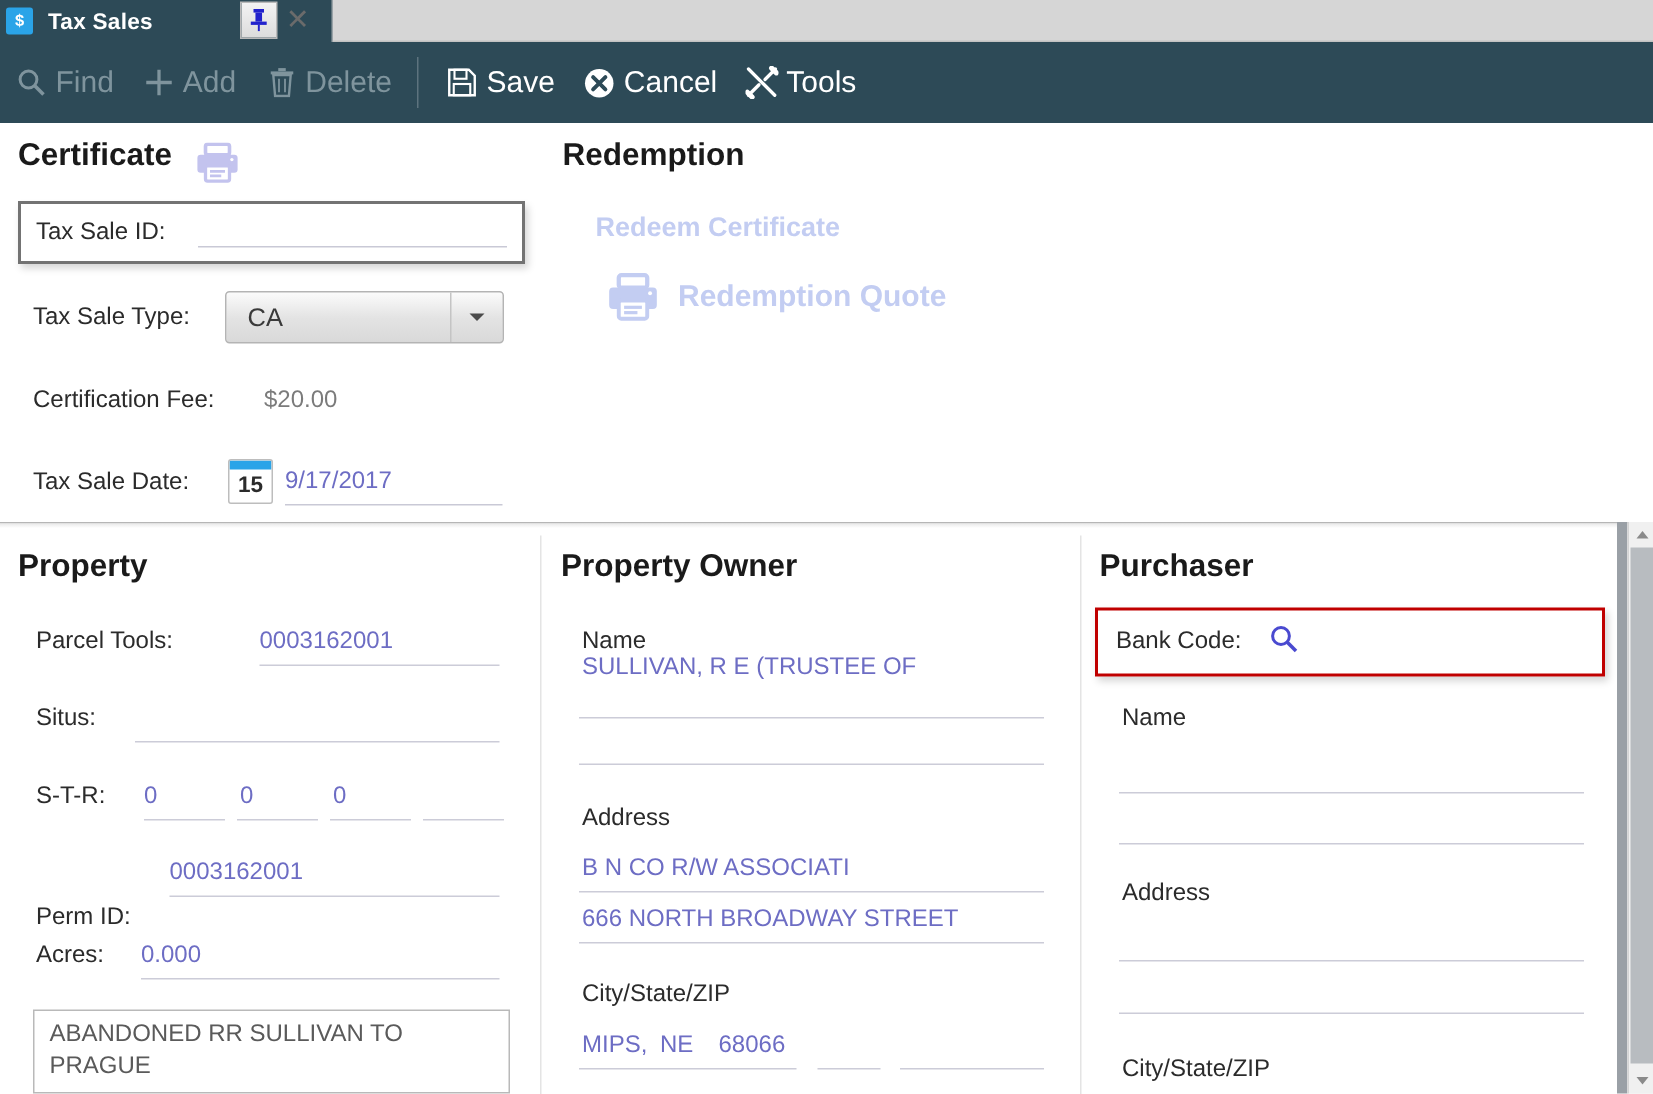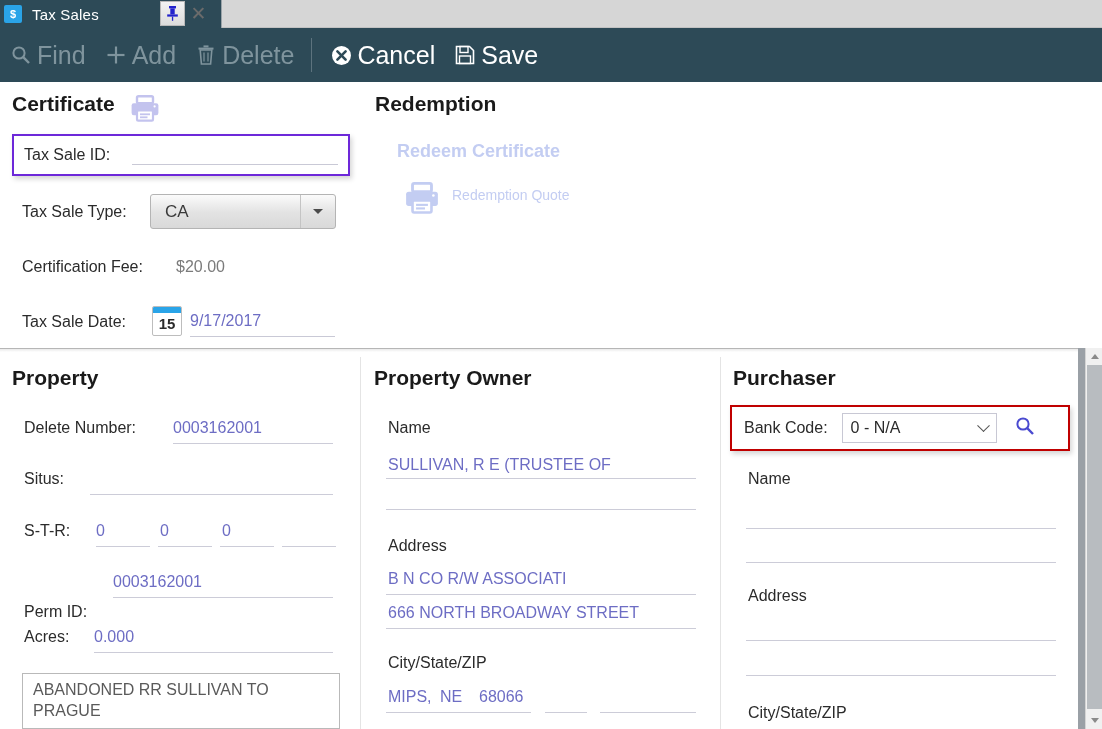--- a/index.html
+++ b/index.html
@@ -32,21 +32,21 @@
     background: #2aa4e8;
     border-radius: 2px;
     display: inline-flex; align-items: center; justify-content: center;
     color: #ffffff; font-size: 11px; font-weight: bold;
     line-height: 1;
     flex: 0 0 auto;
   }
   .tab-title {
     color: #ffffff;
     font-size: 15px;
-    font-weight: normal;
+    font-weight: bold;
     margin-left: 10px;
     letter-spacing: 0.2px;
     white-space: nowrap;
   }
   .tab-btn {
     position: absolute;
     top: 1px;
     width: 25px; height: 25px;
     display: flex; align-items: center; justify-content: center;
   }
@@ -64,21 +64,21 @@
   #toolbar {
     position: absolute; left: 0; top: 28px;
     width: 1102px; height: 54px;
     background: #2d4a57;
     display: flex; align-items: center;
   }
   .tb-item {
     display: flex; align-items: center;
     height: 54px;
     padding: 0 9px;
-    font-size: 25px;
+    font-size: 20px;
     white-space: nowrap;
   }
   .tb-item.disabled { color: #7f949d; }
   .tb-item.enabled  { color: #ffffff; }
   .tb-ico {
     display: inline-flex; align-items: center; justify-content: center;
     width: 24px; height: 24px; margin-right: 4px;
     flex: 0 0 auto;
   }
   .tb-sep {
@@ -115,21 +115,21 @@
     white-space: nowrap;
   }
 
   
   #certificate-title { position: absolute; left: 12px; top: 92px; text-align: center; }
   #certificate-print-icon { position: absolute; left: 130px; top: 95px; }
 
   #taxsaleid-row {
     position: absolute; left: 12px; top: 134px;
     width: 338px; height: 42px;
-    border: 2px solid #6d28d9;
+    border: 2px solid #737373;
     background: #ffffff;
     display: flex; align-items: center;
     padding-left: 10px;
     box-shadow: 2px 3px 5px rgba(0,0,0,0.17);
   }
   #taxsaleid-underline {
     position: absolute; left: 118px; top: 28px;
     width: 206px; height: 1px; background: #c9c9d6;
   }
 
@@ -187,21 +187,21 @@
 
   
   #redemption-title { position: absolute; left: 375px; top: 92px; }
   #redeem-cert-link {
     position: absolute; left: 397px; top: 141px;
     font-size: 18px; font-weight: bold; color: #c3cdf2;
   }
   #redemption-quote-icon { position: absolute; left: 404px; top: 182px; }
   #redemption-quote-link {
     position: absolute; left: 452px; top: 187px;
-    font-size: 14px; font-weight: normal; color: #c3cdf2;
+    font-size: 20px; font-weight: bold; color: #c3cdf2;
   }
 
   
   #lower {
     position: absolute; left: 0; top: 348px;
     width: 1102px; height: 381px;
     background: #ffffff;
     border-top: 1px solid #b6b6b6;
   }
   #lower-topshade {
@@ -354,40 +354,52 @@
       </svg>
     </span>
     <span>Delete</span>
   </div>
 
 
   <div class="tb-sep"></div>
 
   <div class="tb-item enabled">
     <span class="tb-ico">
+      <svg width="20" height="20" viewBox="0 0 20 20">
+        <path d="M1.5 1.5 H14.5 L18.5 5.5 V18.5 H1.5 Z" fill="none" stroke="#ffffff" stroke-width="1.6"></path>
+        <rect x="5" y="1.5" width="8" height="6" fill="none" stroke="#ffffff" stroke-width="1.4"></rect>
+        <rect x="4.5" y="11" width="11" height="7.5" fill="none" stroke="#ffffff" stroke-width="1.4"></rect>
+      </svg>
+    </span>
+    <span>Save</span>
+  </div>
+
+  <div class="tb-item enabled">
+    <span class="tb-ico">
       <svg width="21" height="21" viewBox="0 0 21 21">
         <circle cx="10.5" cy="10.5" r="9.5" fill="#ffffff"></circle>
         <line x1="6.4" y1="6.4" x2="14.6" y2="14.6" stroke="#2d4a57" stroke-width="2.6" stroke-linecap="round"></line>
         <line x1="14.6" y1="6.4" x2="6.4" y2="14.6" stroke="#2d4a57" stroke-width="2.6" stroke-linecap="round"></line>
       </svg>
     </span>
     <span>Cancel</span>
   </div>
 
   <div class="tb-item enabled">
     <span class="tb-ico">
-      <svg width="20" height="20" viewBox="0 0 20 20">
-        <path d="M1.5 1.5 H14.5 L18.5 5.5 V18.5 H1.5 Z" fill="none" stroke="#ffffff" stroke-width="1.6"></path>
-        <rect x="5" y="1.5" width="8" height="6" fill="none" stroke="#ffffff" stroke-width="1.4"></rect>
-        <rect x="4.5" y="11" width="11" height="7.5" fill="none" stroke="#ffffff" stroke-width="1.4"></rect>
+      <svg width="22" height="22" viewBox="0 0 22 22">
+        <path d="M2 2 L12 12 M12 12 L19.5 19.5" stroke="#ffffff" stroke-width="2.2" stroke-linecap="round"></path>
+        <path d="M2 19.5 L9 12.5" stroke="#ffffff" stroke-width="2.2" stroke-linecap="round"></path>
+        <path d="M20 2 L13 9" stroke="#ffffff" stroke-width="2.2" stroke-linecap="round"></path>
+        <path d="M1.2 17.5 L4.4 20.7" stroke="#ffffff" stroke-width="3.4" stroke-linecap="round"></path>
+        <path d="M17.4 1.4 L20.6 4.6" stroke="#ffffff" stroke-width="3.4" stroke-linecap="round"></path>
       </svg>
     </span>
-    <span>Save</span>
-  </div>
-
+    <span>Tools</span>
+  </div>
 
 </div>
 
 <div id="upper"></div>
 
 <div class="sec-title" id="certificate-title">Certificate</div>
 
 <div id="certificate-print-icon">
   <svg width="30" height="27" viewBox="0 0 30 27">
     <rect x="7" y="1.2" width="16" height="7" rx="1.5" fill="none" stroke="#c3c3ee" stroke-width="2.4"></rect>
@@ -439,21 +451,21 @@
 <div id="redemption-quote-link">Redemption Quote</div>
 
 <div id="lower">
   <div id="lower-topshade"></div>
   <div class="col-divider" style="left:360px;"></div>
   <div class="col-divider" style="left:720px;"></div>
 </div>
 
 <div class="col-title" style="left:12px; top:366px;">Property</div>
 
-<div class="row-label" style="left:24px; top:419px;">Delete Number:</div>
+<div class="row-label" style="left:24px; top:419px;">Parcel Tools:</div>
 <div class="row-value" style="left:173px; top:419px;">0003162001</div>
 <div class="row-rule" style="left:173px; top:443px; width:160px;"></div>
 
 <div class="row-label" style="left:24px; top:470px;">Situs:</div>
 <div class="row-value" style="left:90px; top:470px;"></div>
 <div class="row-rule" style="left:90px; top:494px; width:243px;"></div>
 
 <div class="row-label" style="left:24px; top:522px;">S-T-R:</div>
 <div class="row-value" style="left:96px; top:522px;">0</div>
 <div class="row-rule" style="left:96px; top:546px; width:54px;"></div>
@@ -470,21 +482,21 @@
 
 <div class="row-label" style="left:24px; top:628px;">Acres:</div>
 <div class="row-value" style="left:94px; top:628px;">0.000</div>
 <div class="row-rule" style="left:94px; top:652px; width:239px;"></div>
 
 <div id="prop-desc-box">ABANDONED RR SULLIVAN TO PRAGUE</div>
 
 <div class="col-title" style="left:374px; top:366px;">Property Owner</div>
 
 <div class="row-label" style="left:388px; top:419px;">Name</div>
-<div class="row-value" style="left:388px; top:456px;">SULLIVAN, R E (TRUSTEE OF</div>
+<div class="row-value" style="left:388px; top:436px;">SULLIVAN, R E (TRUSTEE OF</div>
 <div class="row-rule" style="left:386px; top:478px; width:310px;"></div>
 <div class="row-value" style="left:388px; top:488px;"></div>
 <div class="row-rule" style="left:386px; top:509px; width:310px;"></div>
 
 <div class="row-label" style="left:388px; top:537px;">Address</div>
 <div class="row-value" style="left:388px; top:570px;">B N CO R/W ASSOCIATI</div>
 <div class="row-rule" style="left:386px; top:594px; width:310px;"></div>
 <div class="row-value" style="left:388px; top:604px;">666 NORTH BROADWAY STREET</div>
 <div class="row-rule" style="left:386px; top:628px; width:310px;"></div>
 
@@ -493,24 +505,20 @@
 <div class="row-value" style="left:440px; top:688px;">NE</div>
 <div class="row-value" style="left:479px; top:688px;">68066</div>
 <div class="row-rule" style="left:386px; top:712px; width:145px;"></div>
 <div class="row-rule" style="left:545px; top:712px; width:42px;"></div>
 <div class="row-rule" style="left:600px; top:712px; width:96px;"></div>
 
 <div class="col-title" style="left:733px; top:366px;">Purchaser</div>
 
 <div id="bankcode-row">
   <span id="bankcode-label">Bank Code:</span>
-  <span id="bankcode-select">
-    <span id="bankcode-value">0 - N/A</span>
-    <span class="chev-down"></span>
-  </span>
   <span id="bankcode-search-icon">
     <svg width="20" height="20" viewBox="0 0 20 20">
       <circle cx="8" cy="8" r="5.6" fill="none" stroke="#4a4ad0" stroke-width="2"></circle>
       <line x1="12.2" y1="12.2" x2="18" y2="18" stroke="#4a4ad0" stroke-width="2.4"></line>
     </svg>
   </span>
 </div>
 
 <div class="row-label" style="left:748px; top:470px;">Name</div>
 <div class="row-value" style="left:748px; top:500px;"></div>

